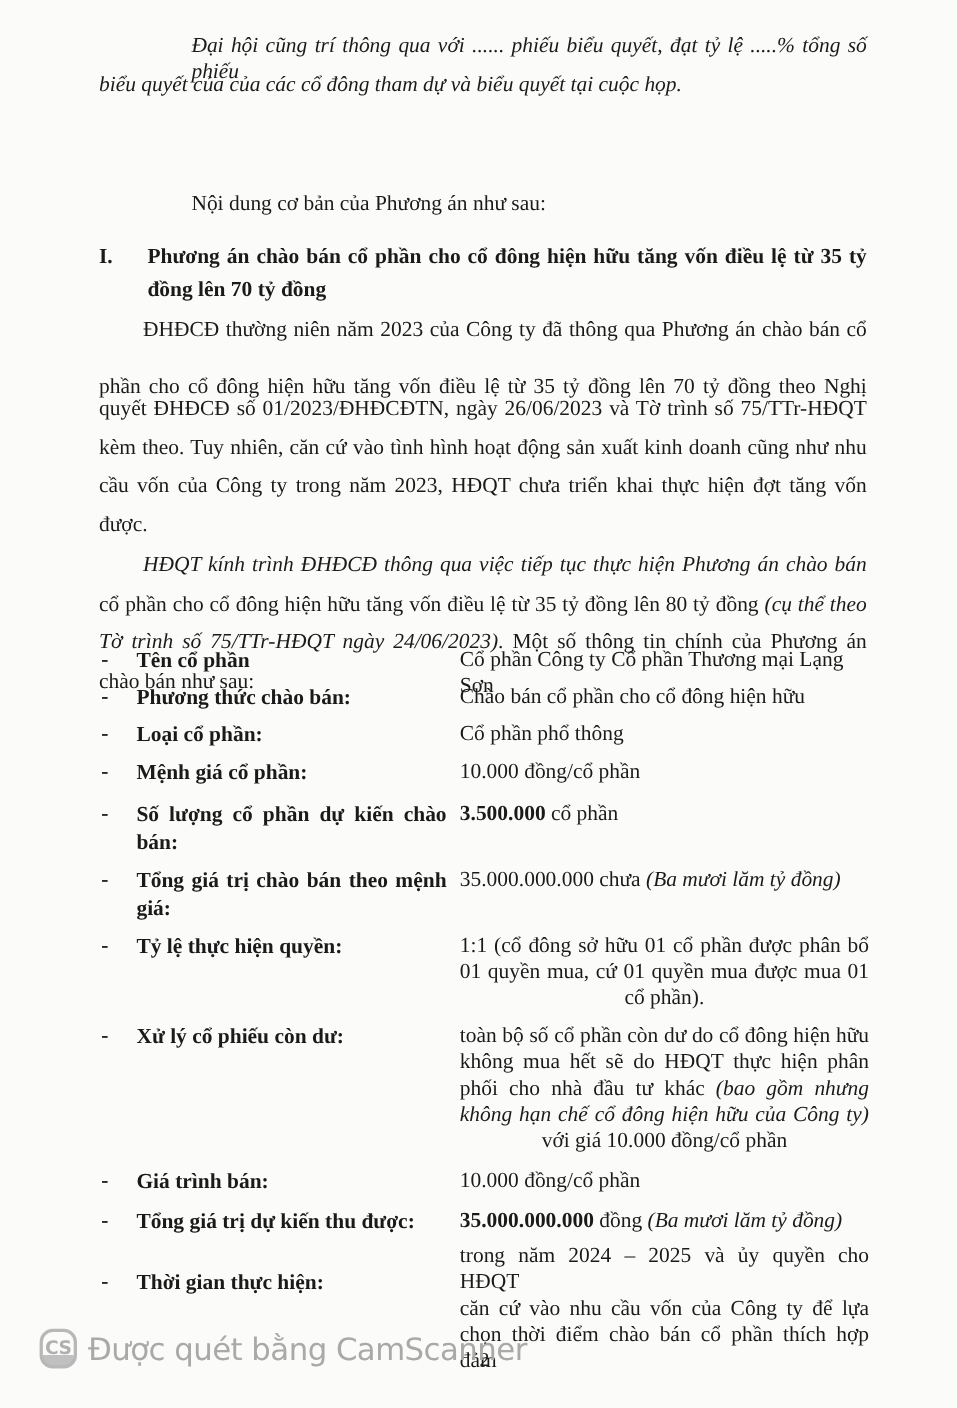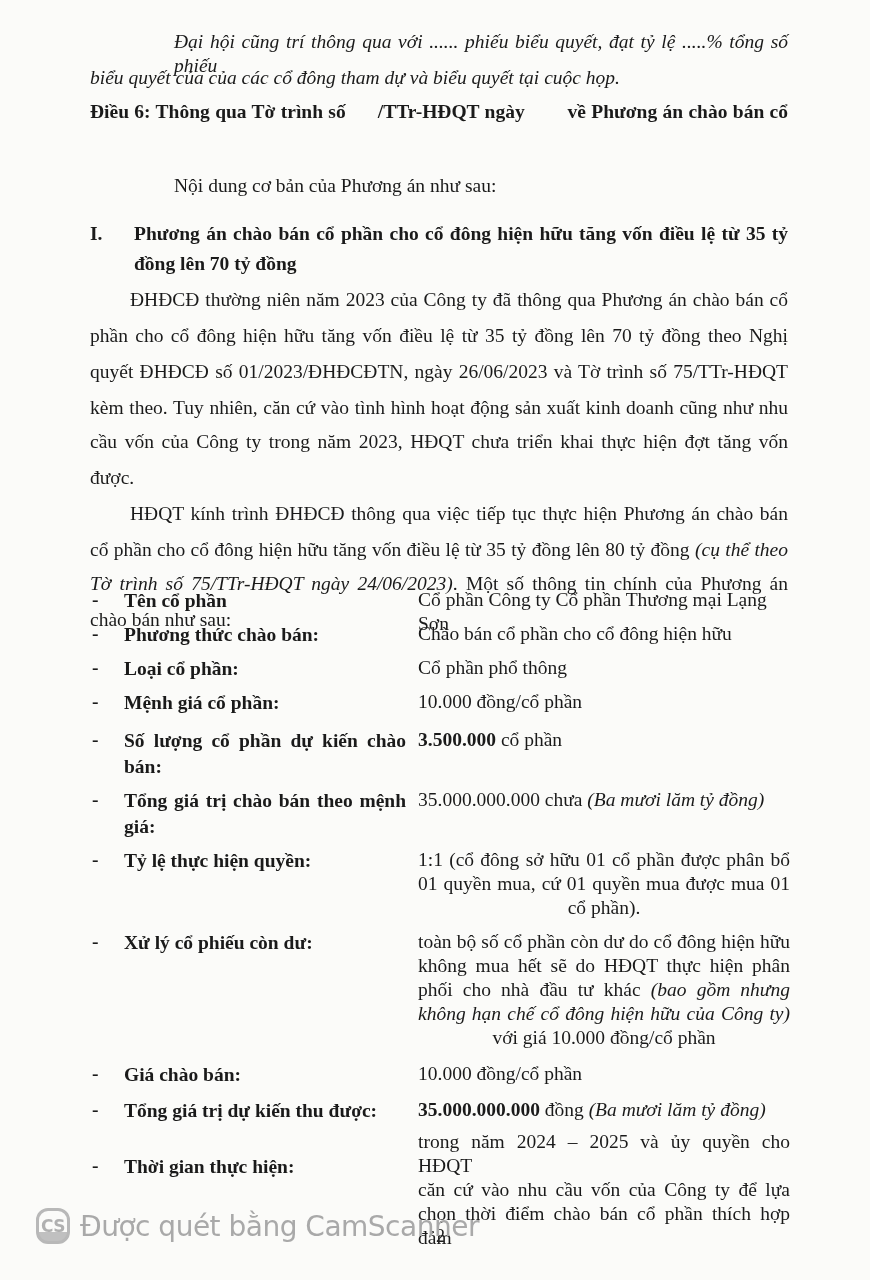--- a/index.html
+++ b/index.html
@@ -45,28 +45,28 @@
   #intro { left: 174px; top: 174px; }
 
   
   #sec-num { left: 90px; top: 222px; }
   #sec-l1 { left: 134px; top: 222px; width: 654px; }
   #sec-l2 { left: 134px; top: 252px; }
 
   
   .p2 { left: 90px; width: 698px; }
   #p2-l1 { left: 130px; width: 658px; top: 288px; }
-  #p2-l2 { top: 324px; font-family: Liberation Serif, serif; }
+  #p2-l2 { top: 340px; font-family: Liberation Serif, serif; }
   #p2-l3 { top: 360px; }
   #p2-l4 { top: 396px; }
   #p2-l5 { top: 430px; }
   #p2-l6 { top: 466px; }
 
   
-  #p3-l1 { left: 130px; width: 658px; top: 502px; }
+  #p3-l1 { left: 130px; width: 658px; top: 502px; font-style: italic; }
   #p3-l2 { left: 90px; width: 698px; top: 538px; }
   #p3-l3 { left: 90px; width: 698px; top: 572px; }
   #p3-l4 { left: 90px; top: 608px; }
 
   
   .row { position: absolute; left: 0; width: 870px; }
   .dash { position: absolute; left: 92px; font-size: 19.5px; line-height: 24px; font-weight: bold; }
   .label { position: absolute; left: 124px; width: 282px; font-size: 19.5px; line-height: 26px; font-weight: bold; }
   .label .j { display: block; text-align: justify; text-align-last: justify; }
   .value { position: absolute; left: 418px; width: 372px; font-size: 19.5px; line-height: 24px; }
@@ -106,21 +106,20 @@
   }
 </style>
 </head>
 <body>
 
 <div class="page">
 
   <div id="p1-l1" class="line i justify">Đại hội cũng trí thông qua với ...... phiếu biểu quyết, đạt tỷ lệ .....% tổng số phiếu</div>
   <div id="p1-l2" class="line i">biểu quyết của của các cổ đông tham dự và biểu quyết tại cuộc họp.</div>
 
-  <div id="d6-l1" class="line b justify" style="white-space:pre;">Điều 6: Thông qua Tờ trình số      /TTr-HĐQT ngày        về Phương án chào bán cổ</div>
 
   <div id="intro" class="line">Nội dung cơ bản của Phương án như sau:</div>
 
   <div id="sec-num" class="line b">I.</div>
   <div id="sec-l1" class="line b justify">Phương án chào bán cổ phần cho cổ đông hiện hữu tăng vốn điều lệ từ 35 tỷ</div>
   <div id="sec-l2" class="line b">đồng lên 70 tỷ đồng</div>
 
   <div id="p2-l1" class="line justify">ĐHĐCĐ thường niên năm 2023 của Công ty đã thông qua Phương án chào bán cổ</div>
   <div id="p2-l2" class="line p2 justify">phần cho cổ đông hiện hữu tăng vốn điều lệ từ 35 tỷ đồng lên 70 tỷ đồng theo Nghị</div>
   <div id="p2-l3" class="line p2 justify">quyết ĐHĐCĐ số 01/2023/ĐHĐCĐTN, ngày 26/06/2023 và Tờ trình số 75/TTr-HĐQT</div>
@@ -198,21 +197,21 @@
         <span class="j">toàn bộ số cổ phần còn dư do cổ đông hiện hữu</span>
         <span class="j">không mua hết sẽ do HĐQT thực hiện phân</span>
         <span class="j"><span>phối cho nhà đầu tư khác </span><span class="i">(bao gồm nhưng</span></span>
         <span class="j i">không hạn chế cổ đông hiện hữu của Công ty)</span>
         <span class="l">với giá 10.000 đồng/cổ phần</span>
       </div>
     </div>
 
     <div class="row" style="top:1062px;">
       <span class="dash">-</span>
-      <div class="label">Giá chào bán:</div>
+      <div class="label">Giá trình bán:</div>
       <div class="value">10.000 đồng/cổ phần</div>
     </div>
 
     <div class="row" style="top:1098px;">
       <span class="dash">-</span>
       <div class="label">Tổng giá trị dự kiến thu được:</div>
       <div class="value"><b>35.000.000.000</b><span> đồng </span><span class="i">(Ba mươi lăm tỷ đồng)</span></div>
     </div>
 
     <div class="row" style="top:1130px;">

